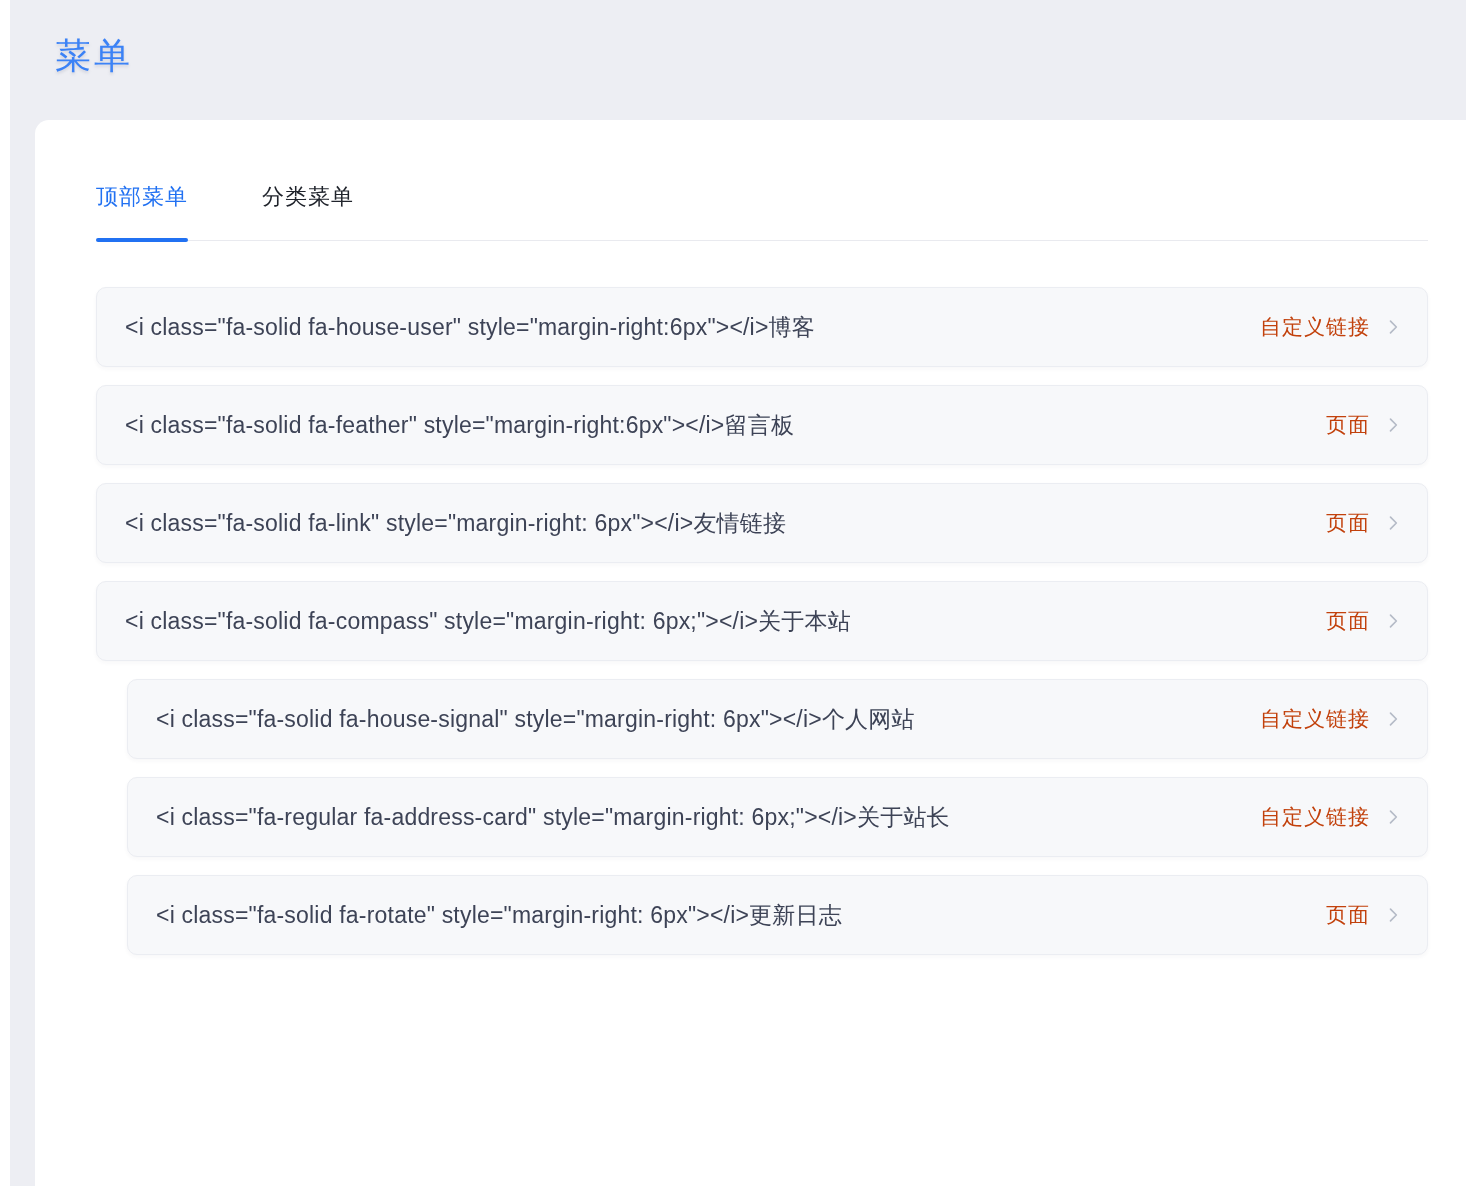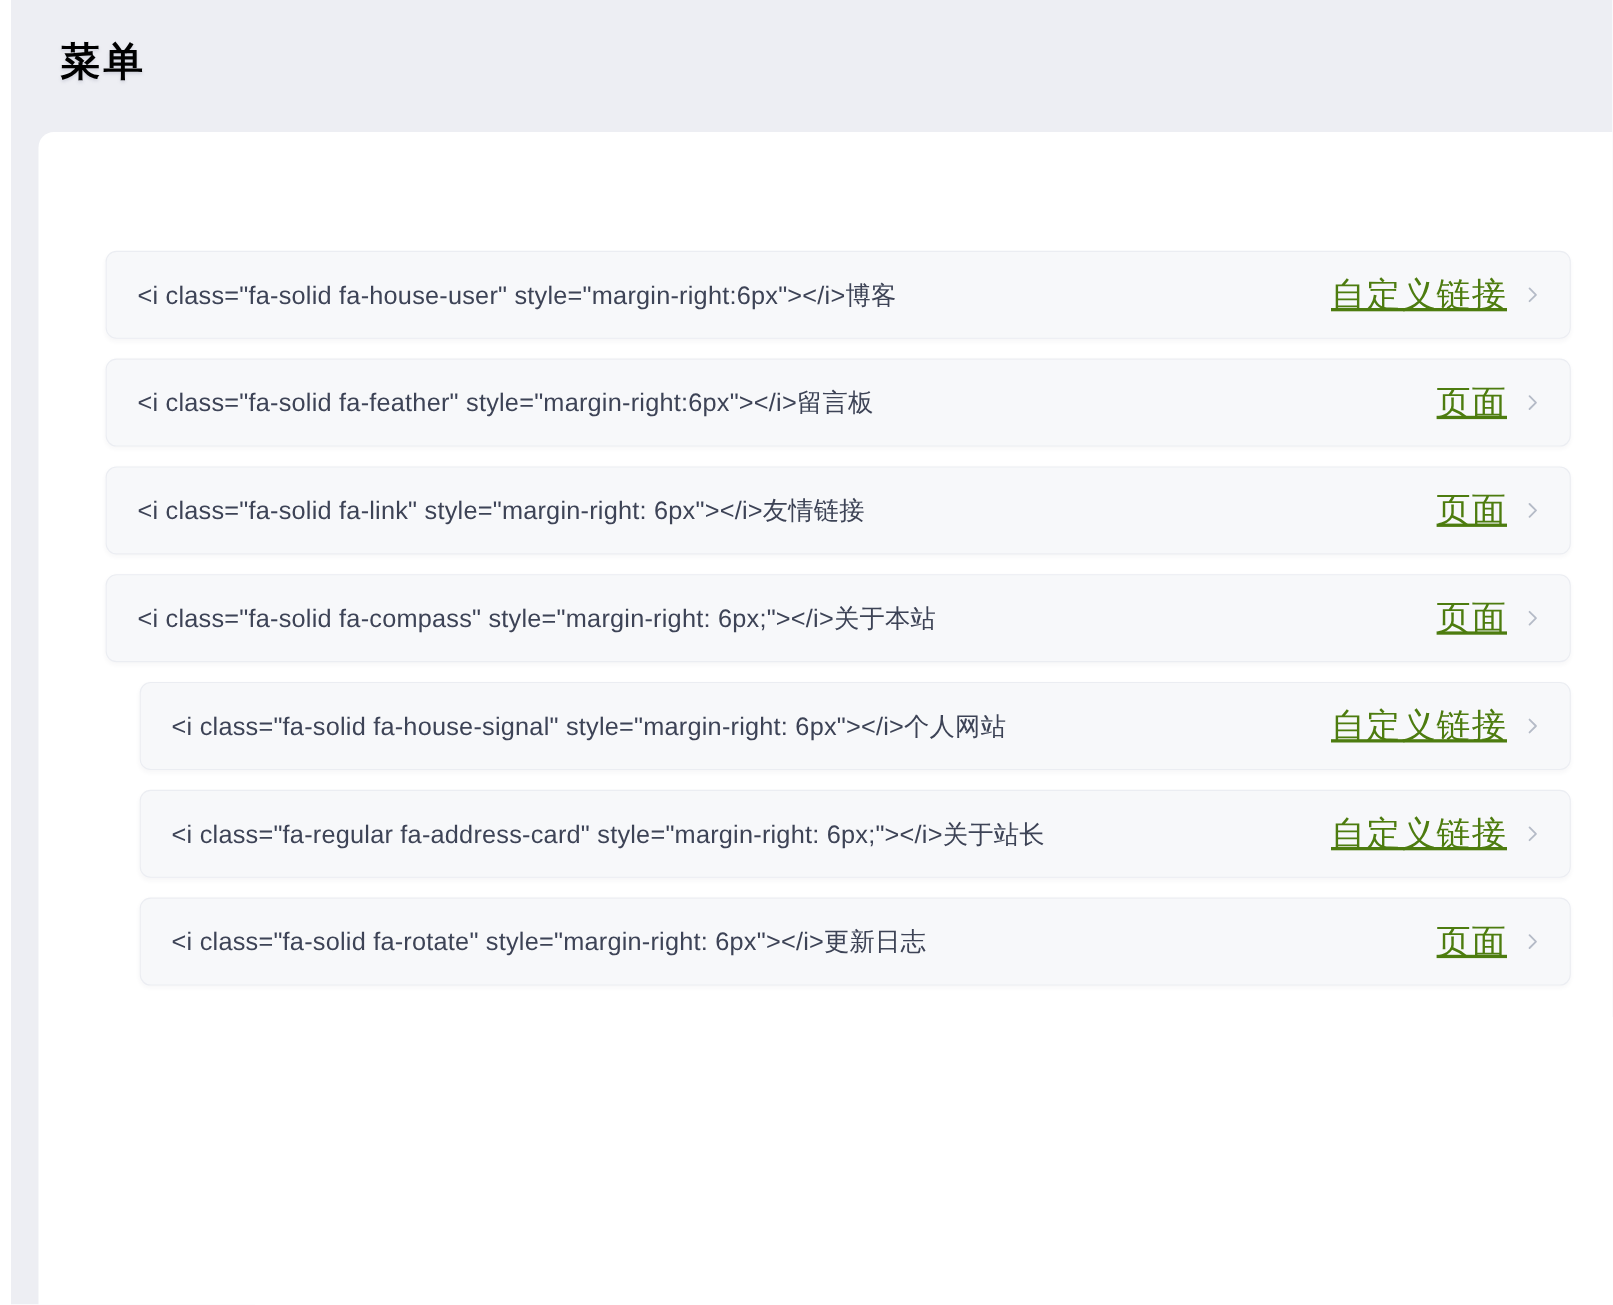--- a/index.html
+++ b/index.html
@@ -8,21 +8,21 @@
     font-family:"Liberation Sans","DejaVu Sans",sans-serif;
     background:#ffffff;
     position:relative;
   }
   .page-bg {
     position:absolute; left:10px; top:0; width:1456px; height:1186px;
     background:#edeef3;
   }
   .page-title {
     position:absolute; left:55px; top:32px;
-    font-size:36px; font-weight:700; color:#000000;
+    font-size:36px; font-weight:400; color:#3b82f6;
     letter-spacing:3px;
     text-shadow:0 2px 3px rgba(120,125,150,0.25);
   }
   .card {
     position:absolute; left:35px; top:120px; width:1431px; height:1110px;
     background:#ffffff;
     border-radius:14px 0 0 0;
   }
   .card-inner { padding:62px 38px 0 61px; }
 
@@ -50,23 +50,22 @@
     padding:0 24px 0 28px;
     cursor:pointer;
   }
   .menu-row.indent { margin-left:31px; }
   .row-code {
     font-size:23px; color:#3d4356; letter-spacing:0.2px;
     white-space:nowrap; overflow:hidden;
   }
   .row-type {
     margin-left:auto; padding-left:20px;
-    font-size:31px; color:#4d7c0f; letter-spacing:1px;
+    font-size:21px; color:#c2410c; letter-spacing:1px;
     white-space:nowrap;
-    text-decoration:underline;
   }
   .chevron { margin-left:13px; display:flex; align-items:center; }
 
   
   .actions { margin-top:52px; display:flex; align-items:center; }
   .save-btn {
     width:224px; height:62px; border:none; border-radius:31px;
     background:linear-gradient(135deg,#419aff 0%, #2b7ef9 45%, #1463ef 100%);
     box-shadow:0 14px 26px rgba(28,105,240,0.45);
     color:#ffffff; font-size:23px; letter-spacing:2px;
@@ -82,20 +81,24 @@
 </head>
 <body>
 
 <div class="page-bg"></div>
 
 <h1 class="page-title">菜单</h1>
 
 <div class="card">
   <div class="card-inner">
 
+    <div class="tabs">
+      <div class="tab active">顶部菜单</div>
+      <div class="tab">分类菜单</div>
+    </div>
 
     <div class="menu-list">
         <div class="menu-row">
     <span class="row-code">&lt;i class="fa-solid fa-house-user" style="margin-right:6px"&gt;&lt;/i&gt;博客</span>
     <span class="row-type">自定义链接</span>
     <span class="chevron">
       <svg width="20" height="20" viewBox="0 0 24 24" fill="none" stroke="#b5bbc7" stroke-width="2" stroke-linecap="round" stroke-linejoin="round">
               <polyline points="9 5 16 12 9 19"></polyline>
             </svg>
     </span>

